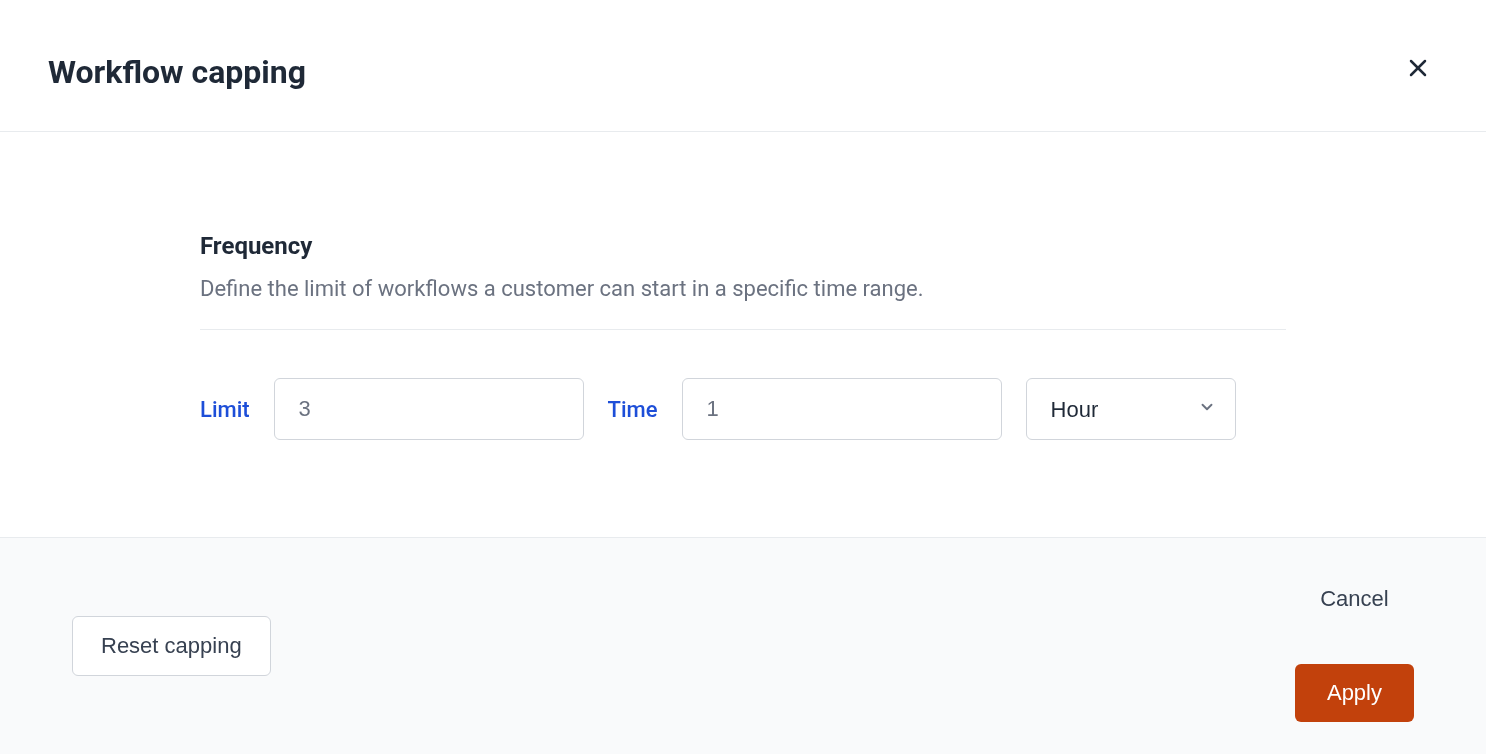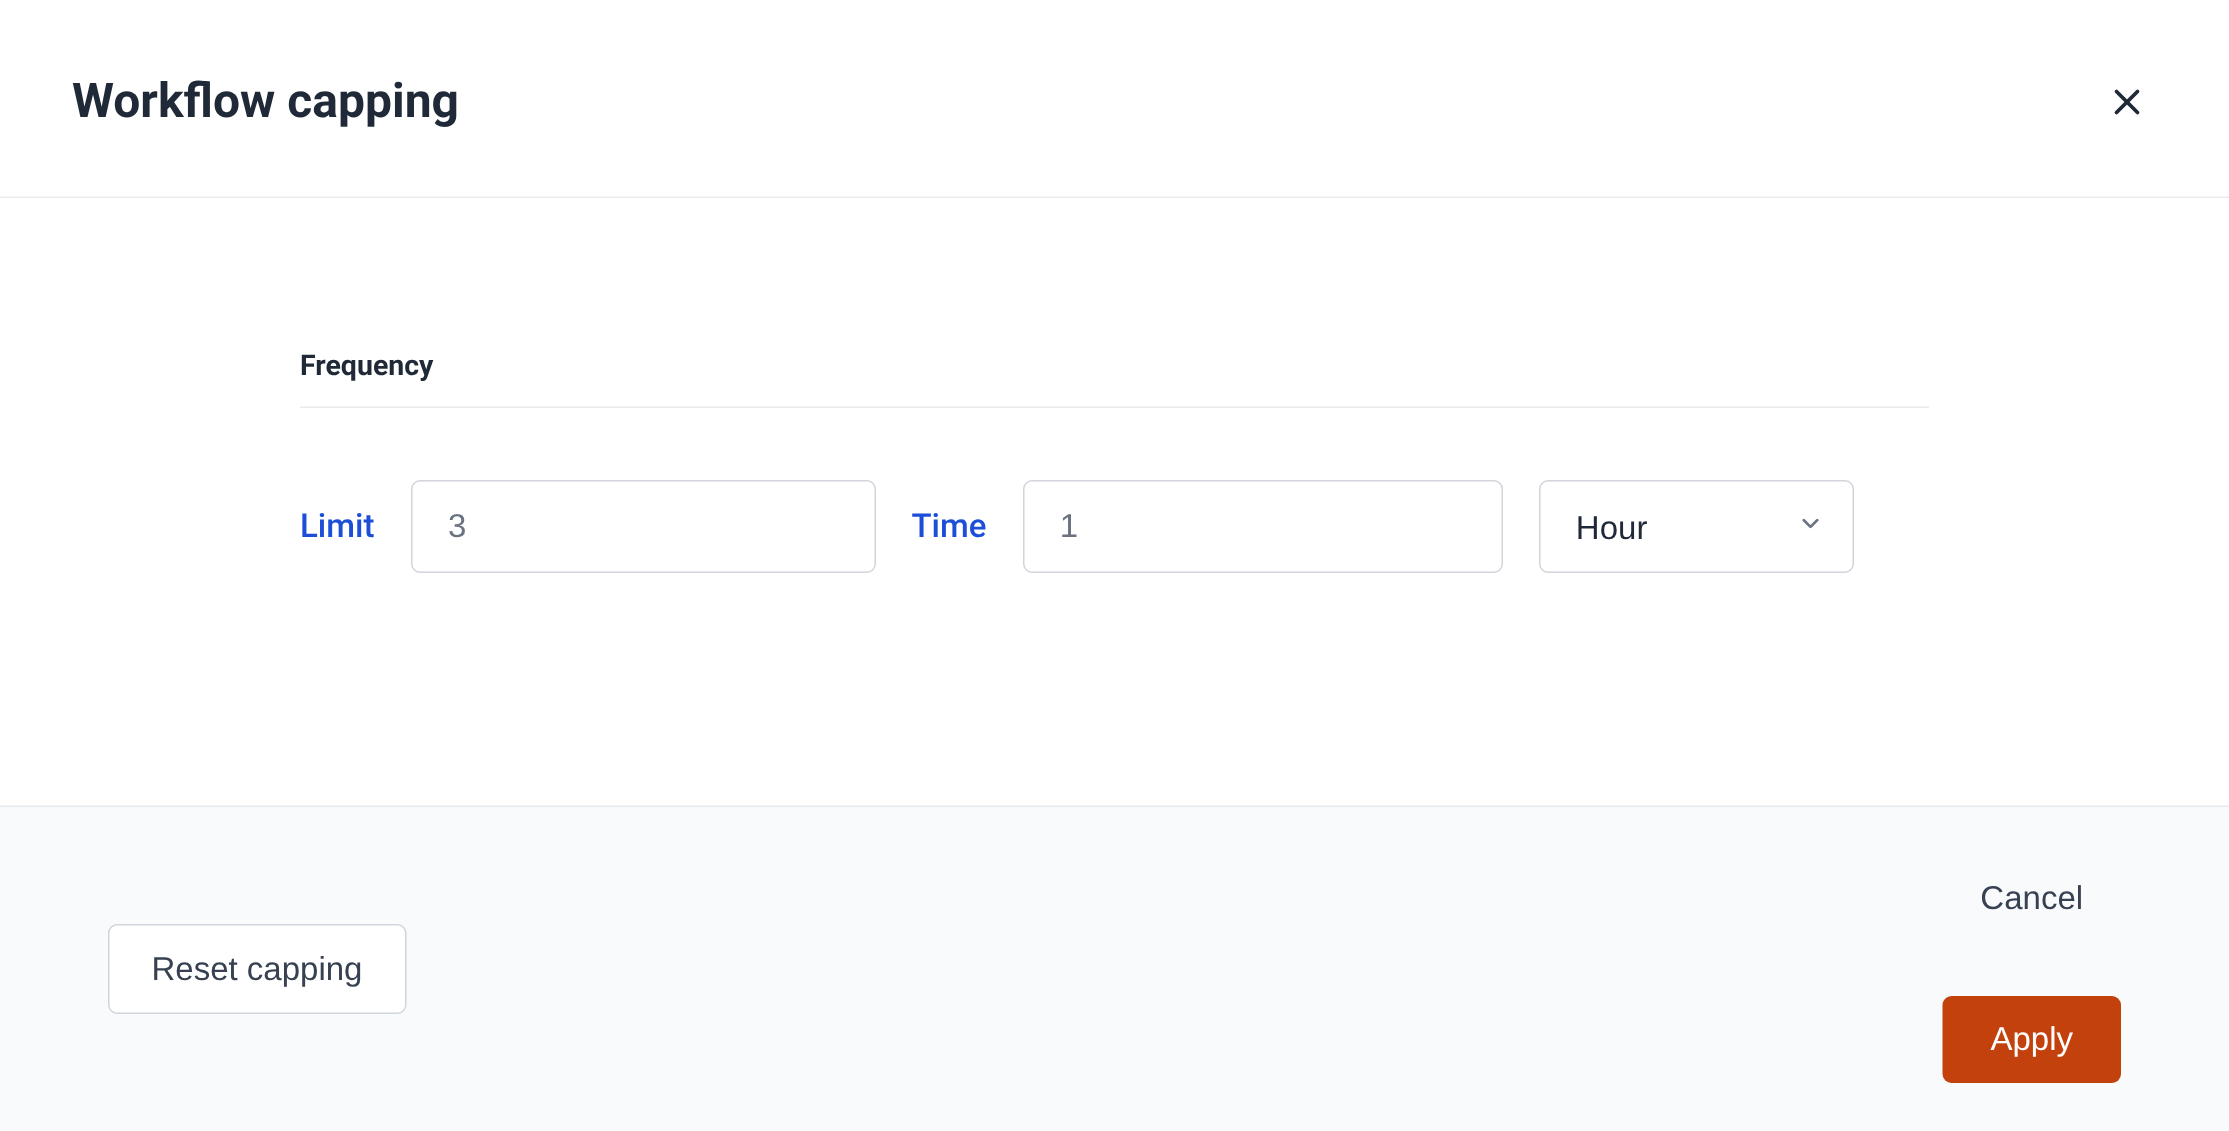--- a/index.html
+++ b/index.html
@@ -13,21 +13,21 @@
       background: #ffffff;
       width: 1486px;
       height: 754px;
       display: flex;
       flex-direction: column;
     }
     
     .modal-header {
       display: flex;
       justify-content: space-between;
-      align-items: flex-start;
+      align-items: flex-end;
       padding: 48px 48px 40px 48px;
       border-bottom: 1px solid #e8ebee;
       gap: 40px;
     }
     
     .modal-title {
       font-size: 32px;
       font-weight: 700;
       color: #1f2937;
     }
@@ -47,21 +47,21 @@
       width: 24px;
       height: 24px;
     }
     
     .modal-body {
       flex: 1;
       padding: 100px 200px 0 200px;
     }
     
     .section-title {
-      font-size: 19px;
+      font-size: 24px;
       font-weight: 700;
       color: #1f2937;
       margin-bottom: 16px;
     }
     
     .section-description {
       font-size: 22px;
       color: #6b7280;
       margin-bottom: 28px;
     }
@@ -189,20 +189,21 @@
       <svg viewBox="0 0 24 24" fill="none" stroke="currentColor" stroke-width="2.5" stroke-linecap="round">
         <line x1="5" y1="5" x2="19" y2="19"></line>
         <line x1="19" y1="5" x2="5" y2="19"></line>
       </svg>
     </span>
   </button>
 </div>
 
 <div class="modal-body">
   <h2 class="section-title">Frequency</h2>
+  <p class="section-description">Define the limit of workflows a customer can start in a specific time range.</p>
   <hr class="divider">
 
   <div class="form-row">
     <label class="form-label">Limit</label>
     <input type="text" class="text-input limit-input" value="3" style="">
 
     <label class="form-label">Time</label>
     <input type="text" class="text-input time-input" value="1" style="">
 
     <div class="select-wrapper">

